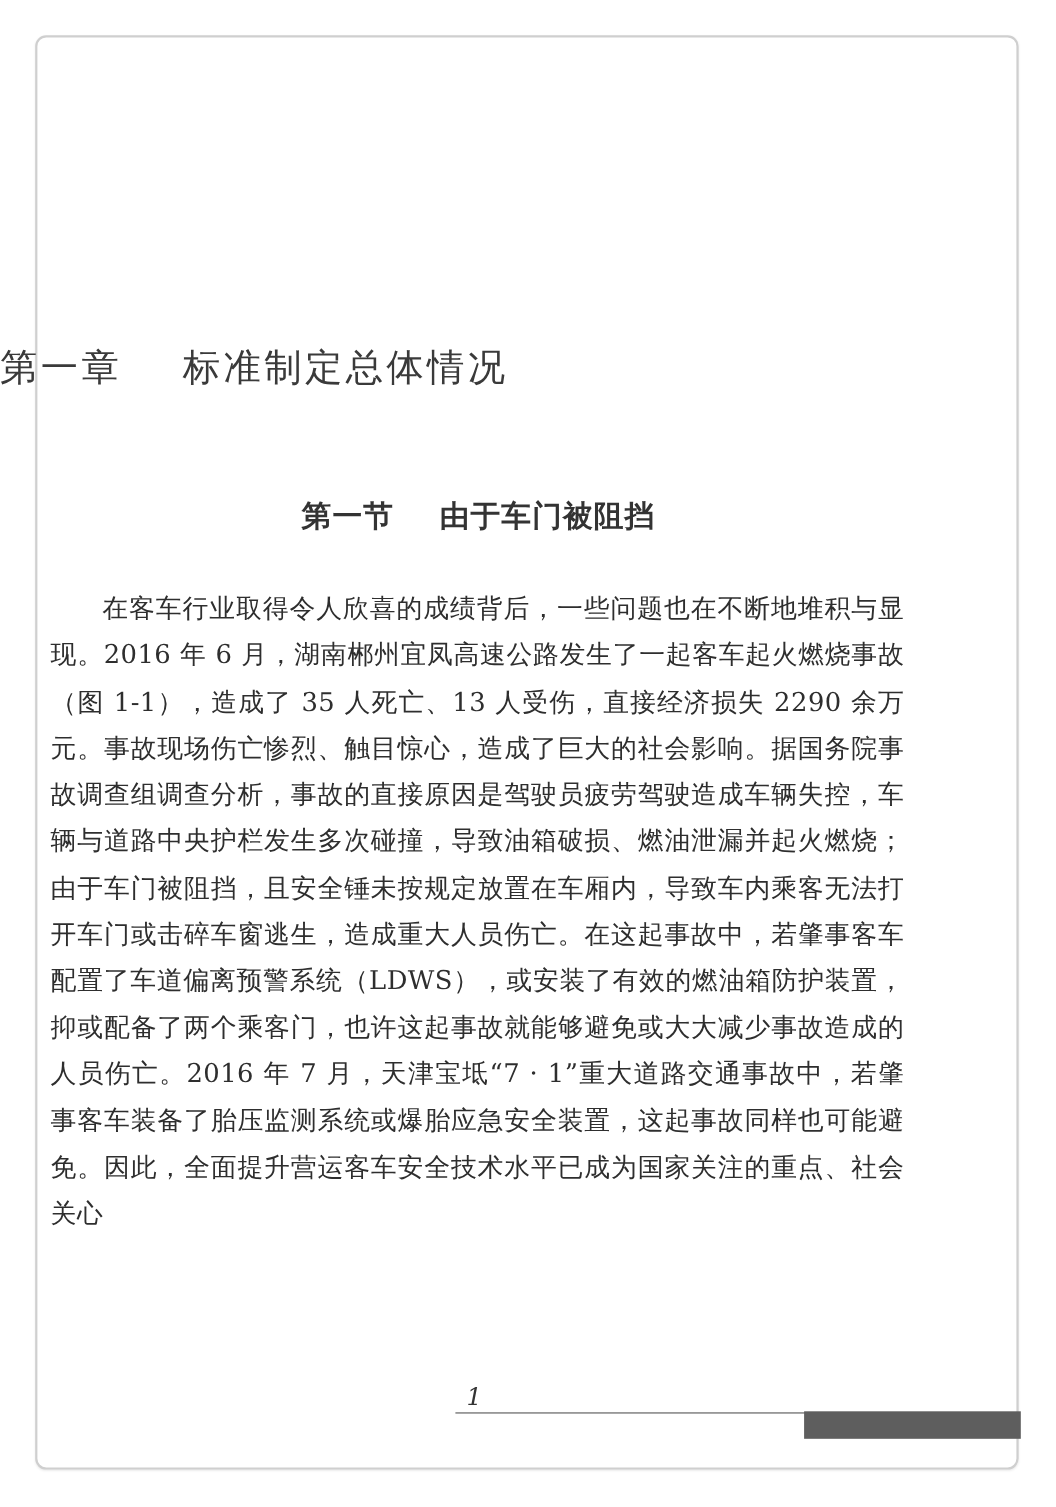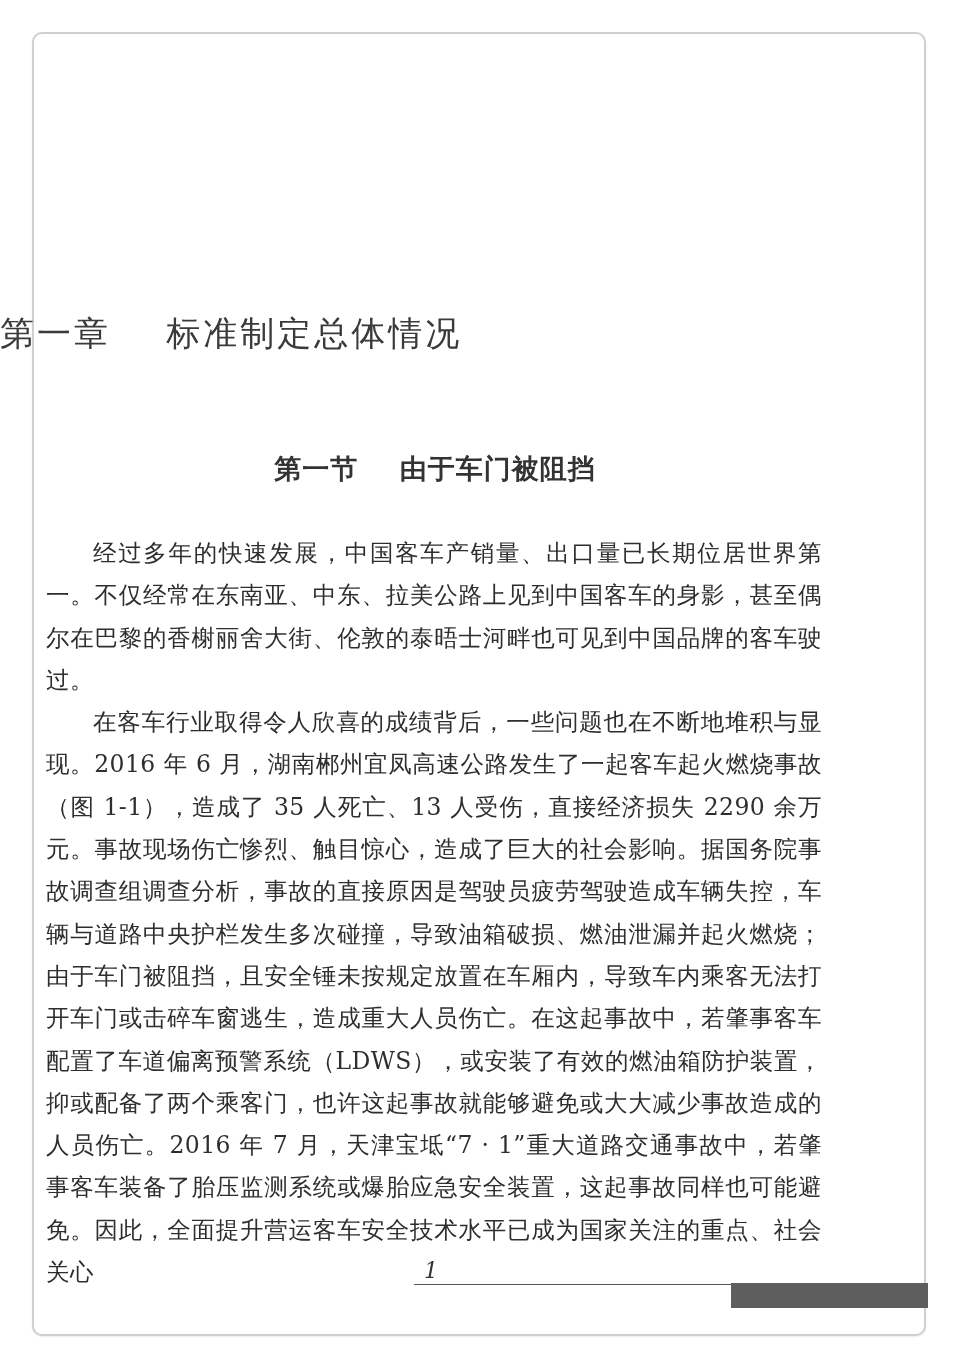--- a/index.html
+++ b/index.html
@@ -102,19 +102,18 @@
 </head>
 <body>
 
 <div class="page-card"></div>
 
 <div class="chapter-title">第一章    标准制定总体情况</div>
 
 <div class="section-title">第一节    由于车门被阻挡</div>
 
 <div class="body-text">
-  <p>经过多年的快速发展，中国客车产销量、出口量已长期位居世界第一。不仅经常在东南亚、中东、拉美公路上见到中国客车的身影，甚至偶尔在巴黎的香榭丽舍大街、伦敦的泰晤士河畔也可见到中国品牌的客车驶过。</p>
   <p>在客车行业取得令人欣喜的成绩背后，一些问题也在不断地堆积与显现。2016 年 6 月，湖南郴州宜凤高速公路发生了一起客车起火燃烧事故（图 1-1），造成了 35 人死亡、13 人受伤，直接经济损失 2290 余万元。事故现场伤亡惨烈、触目惊心，造成了巨大的社会影响。据国务院事故调查组调查分析，事故的直接原因是驾驶员疲劳驾驶造成车辆失控，车辆与道路中央护栏发生多次碰撞，导致油箱破损、燃油泄漏并起火燃烧；由于车门被阻挡，且安全锤未按规定放置在车厢内，导致车内乘客无法打开车门或击碎车窗逃生，造成重大人员伤亡。在这起事故中，若肇事客车配置了车道偏离预警系统（LDWS），或安装了有效的燃油箱防护装置，抑或配备了两个乘客门，也许这起事故就能够避免或大大减少事故造成的人员伤亡。2016 年 7 月，天津宝坻“7 · 1”重大道路交通事故中，若肇事客车装备了胎压监测系统或爆胎应急安全装置，这起事故同样也可能避免。因此，全面提升营运客车安全技术水平已成为国家关注的重点、社会关心</p>
 </div>
 
 <div class="page-number">1</div>
 <div class="footer-rule"></div>
 <div class="footer-bar"></div>
 
 </body></html>

